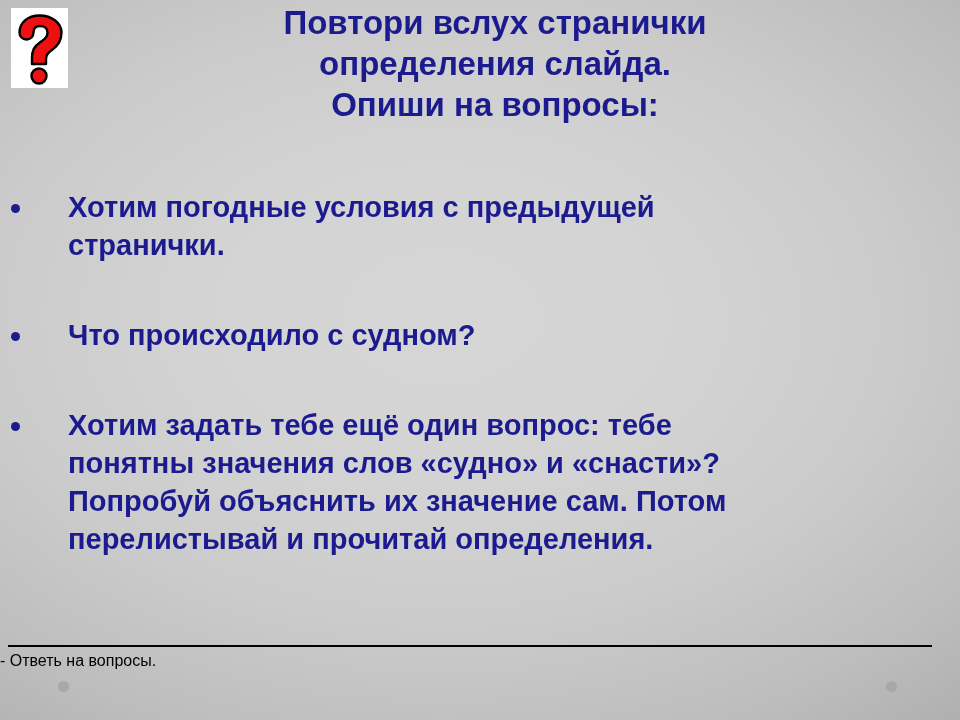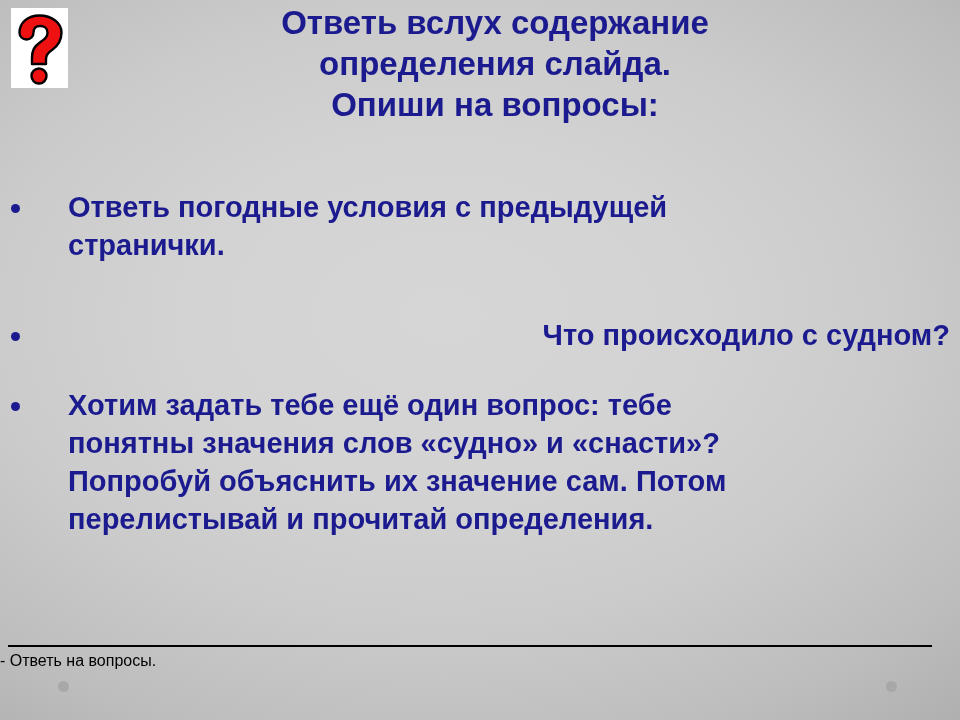--- a/index.html
+++ b/index.html
@@ -86,21 +86,21 @@
   }
   .bullet-text {
     color: #1b1b8f;
     font-size: 29px;
     font-weight: bold;
     line-height: 38px;
     white-space: pre-line;
   }
 
   #row-1 { margin-bottom: 52px; }
-  #row-2 { margin-bottom: 32px; text-align: right; }
+  #row-2 { margin-bottom: 52px; }
   #row-3 { margin-bottom: 16px; }
 
   
   #footer-rule {
     position: absolute;
     left: 8px;
     top: 645px;
     width: 924px;
     height: 2px;
     background: #000000;
@@ -145,30 +145,30 @@
                L 35 56
                L 35 51
                C 35 47, 36.5 45, 41 42
                C 47.5 37.5, 50.5 32, 50.5 24.5
                C 50.5 15, 41 7.5, 28.5 7.5 Z" fill="#ee1111" stroke="#000000" stroke-width="2.4" stroke-linejoin="round"></path>
       <circle cx="28" cy="68" r="7.5" fill="#ee1111" stroke="#000000" stroke-width="2.4"></circle>
     </svg>
   </div>
 
   <div id="title-block">
-    <span class="tline">Ответь вслух содержание</span>
+    <span class="tline">Повтори вслух странички</span>
     <span class="tline">определения слайда.</span>
     <span class="tline">Опиши на вопросы:</span>
   </div>
 
   <div id="body-list">
 
     <div class="bullet-row" id="row-1">
       <span class="bullet-marker"></span>
-      <span class="bullet-text">Ответь  погодные  условия с  предыдущей
+      <span class="bullet-text">Хотим  погодные  условия с  предыдущей
 странички.</span>
     </div>
 
     <div class="bullet-row" id="row-2">
       <span class="bullet-marker"></span>
       <span class="bullet-text">Что  происходило  с  судном?</span>
     </div>
 
     <div class="bullet-row" id="row-3">
       <span class="bullet-marker"></span>

